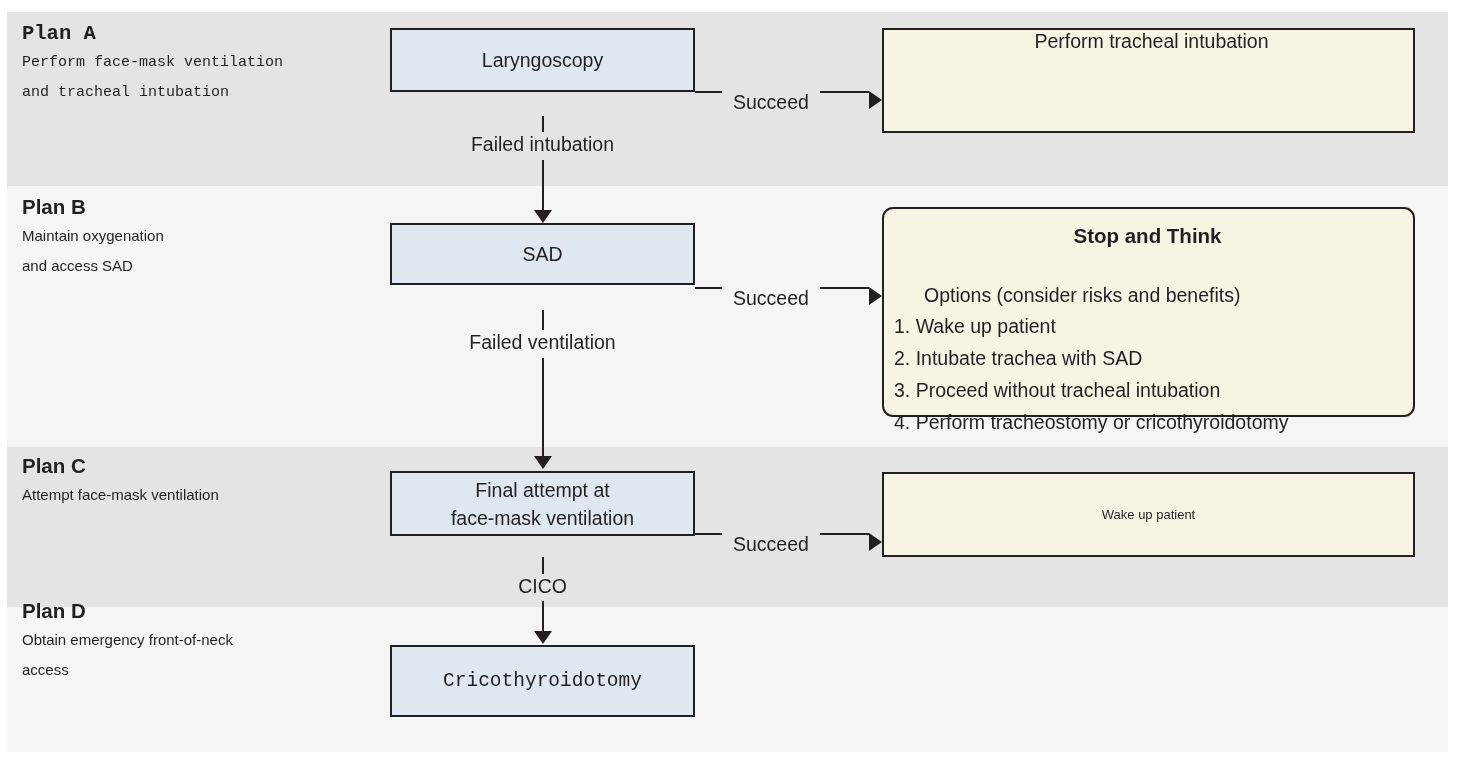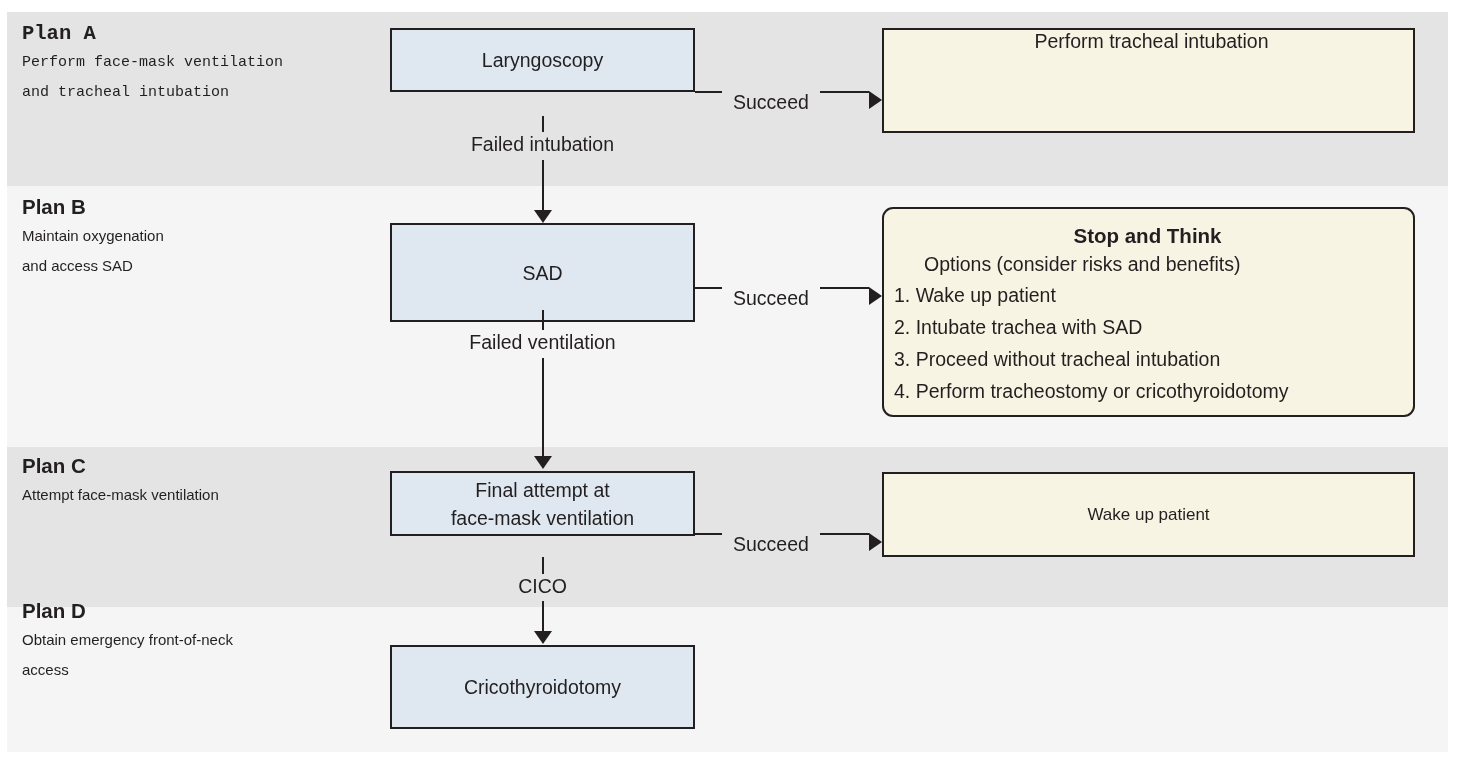--- a/index.html
+++ b/index.html
@@ -37,34 +37,34 @@
 
   .process-box {
     position: absolute; left: 390px; width: 305px;
     background: var(--process-fill);
     border: 2px solid var(--line);
     display: flex; flex-direction: column;
     align-items: center; justify-content: center;
     font-size: 19.5px; line-height: 28px; text-align: center;
   }
   #box-laryngoscopy  { top: 28px;  height: 64px; }
-  #box-sad           { top: 223px; height: 99px; }
+  #box-sad           { top: 223px; height: 62px; }
   #box-final-attempt { top: 471px; height: 65px; }
-  #box-crico         { top: 645px; height: 84px; }
+  #box-crico         { top: 645px; height: 72px; font-family: Liberation Mono, monospace; }
 
   .outcome-box {
     position: absolute; left: 882px; width: 533px;
     background: var(--outcome-fill);
     border: 2px solid var(--line);
   }
   #outcome-a { top: 28px;  height: 105px; display: flex; align-items: flex-start; justify-content: center; font-size: 19.5px; padding-left: 6px; }
-  #outcome-c { top: 472px; height: 85px; display: flex; align-items: center; justify-content: center; font-size: 17px; }
+  #outcome-c { top: 472px; height: 85px; display: flex; align-items: center; justify-content: center; font-size: 13px; }
   #stop-think { top: 207px; height: 210px; padding: 13px 12px 0 10px; font-size: 19.5px; border-radius: 11px; }
   .stt-title    { text-align: center; font-weight: bold; font-size: 20.5px; line-height: 27px; }
-  .stt-subtitle { padding-left: 30px; line-height: 30px; }
+  .stt-subtitle { padding-left: 30px; line-height: 30px; margin-top: 31px; }
   .stt-option   { line-height: 32px; }
 
   .v-line { position: absolute; left: 542px; width: 2px; background: var(--line); }
   #va-1 { top: 116px; height: 16px; }
   #va-2 { top: 160px; height: 51px; }
   #vb-1 { top: 310px; height: 20px; }
   #vb-2 { top: 358px; height: 99px; }
   #vc-1 { top: 557px; height: 17px; }
   #vc-2 { top: 601px; height: 31px; }
   .arrow-down {

